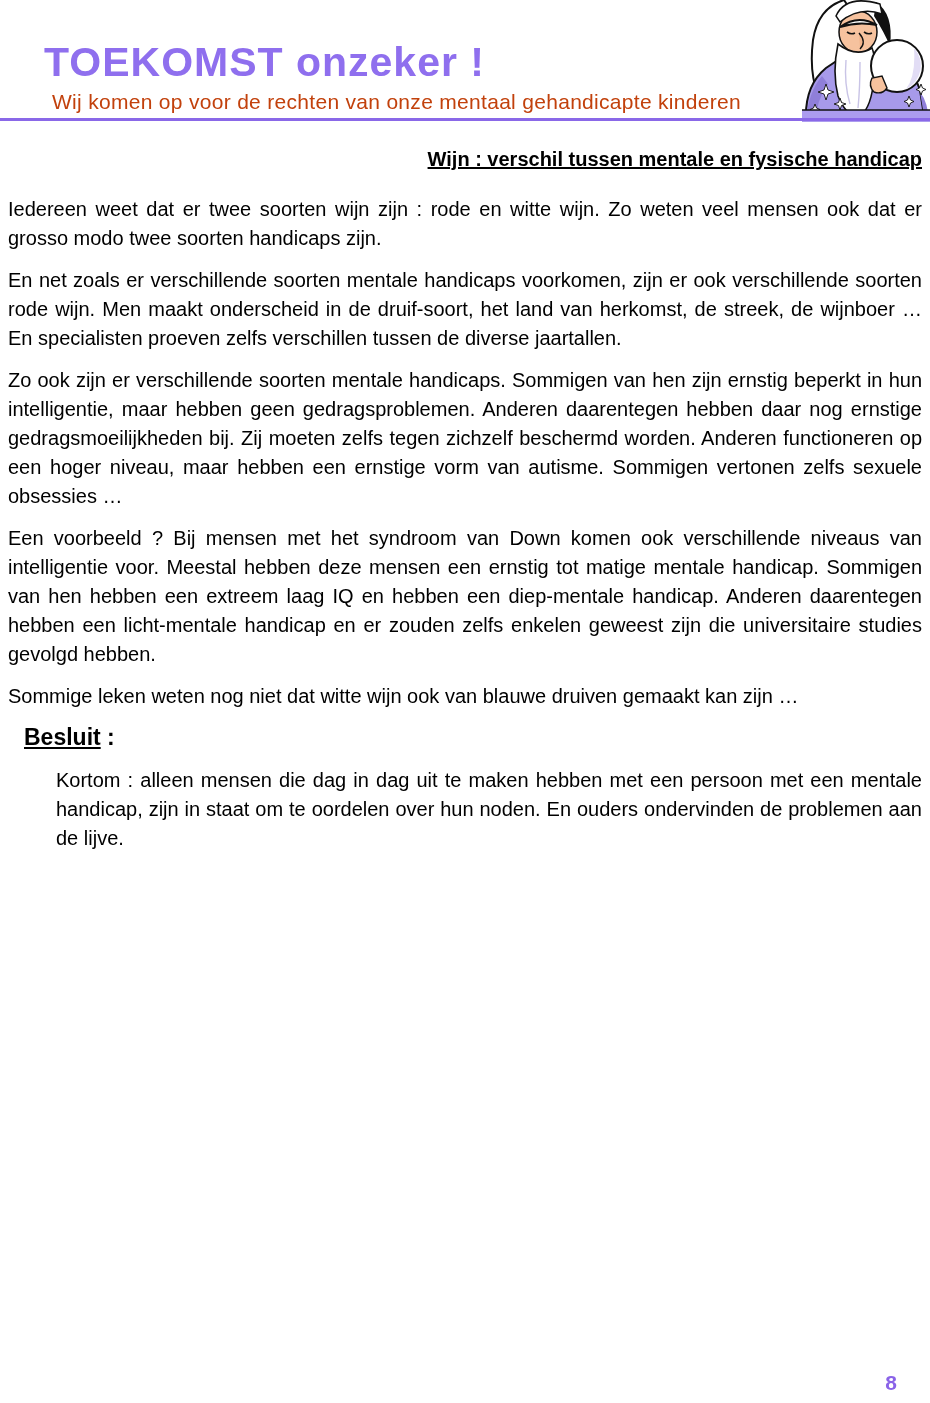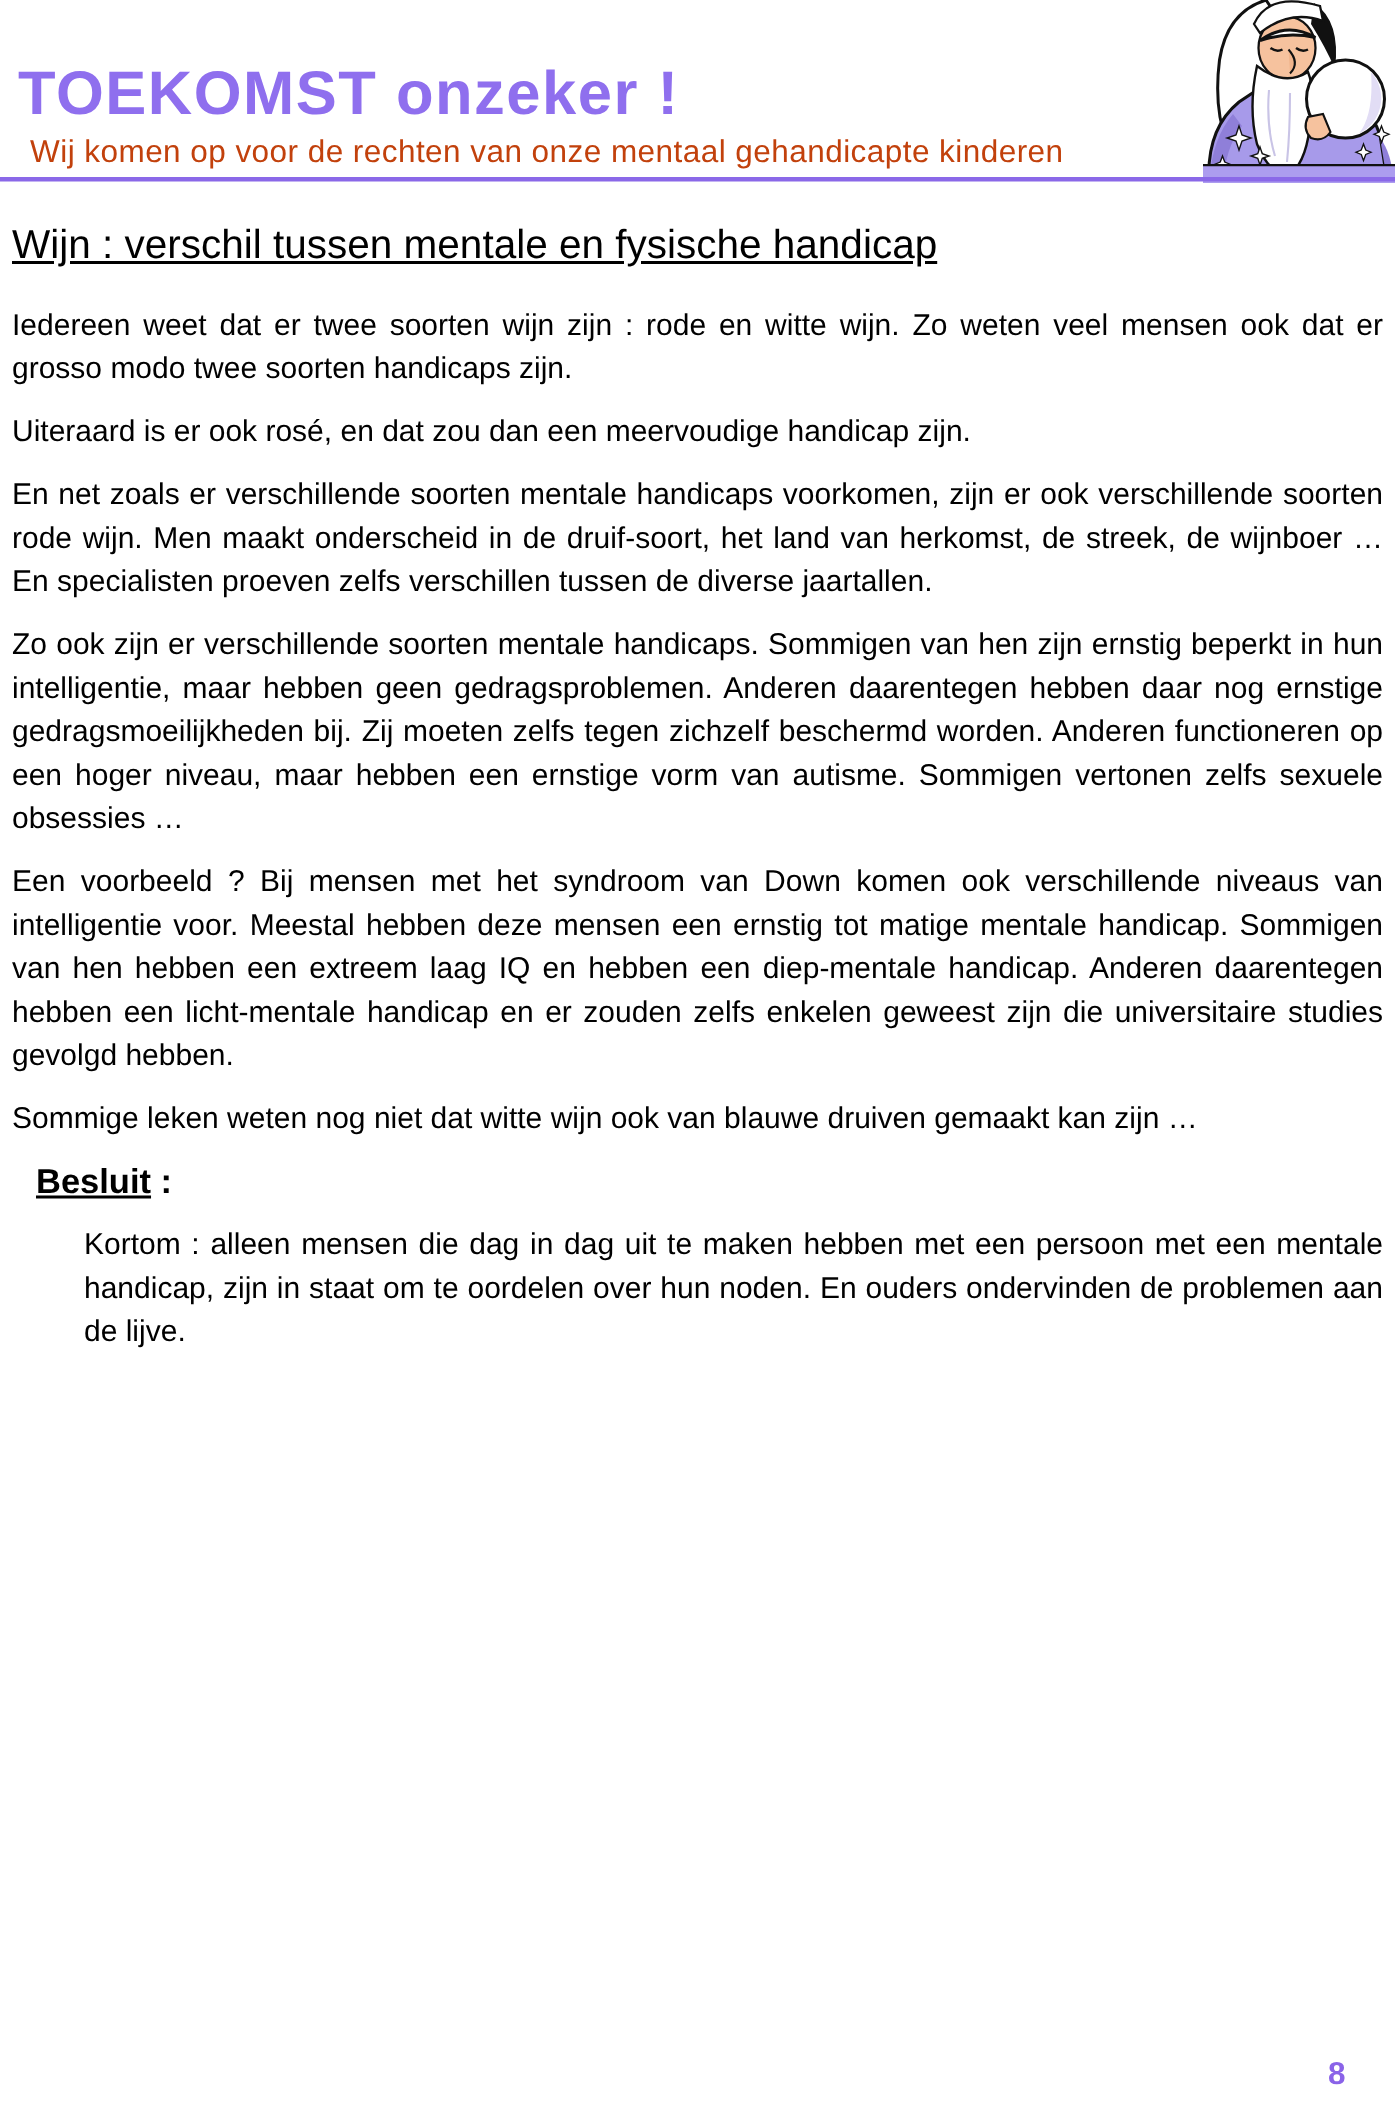--- a/index.html
+++ b/index.html
@@ -7,21 +7,21 @@
     position: relative;
     width: 930px;
     height: 1403px;
     background: #ffffff;
     font-family: "Liberation Sans", sans-serif;
     color: #000000;
     overflow: hidden;
   }
 
   
-  .header { position: relative; height: 121px; }
+  .header { position: relative; height: 121px; padding-left: 32px; }
   .masthead-title {
     margin: 0;
     padding: 42px 0 0 12px;
     font-size: 41px;
     font-weight: bold;
     letter-spacing: 1px;
     color: #8f6fee;
     line-height: 1.0;
   }
   .masthead-subtitle {
@@ -40,23 +40,23 @@
   .wizard {
     position: absolute;
     top: 0; right: 0;
     width: 142px; height: 122px;
   }
 
   
   .article { padding: 27px 8px 0 8px; }
   .article-title {
     margin: 0 0 24px 0;
-    text-align: left;
-    font-size: 27px;
-    font-weight: normal;
+    text-align: right;
+    font-size: 20px;
+    font-weight: bold;
     text-decoration: underline;
     color: #000000;
   }
   .body-par {
     margin: 12px 0 13px 0;
     font-size: 20px;
     line-height: 29px;
     text-align: justify;
   }
   .conclusion-heading {
@@ -129,21 +129,20 @@
       </svg>
     </div>
 
     <div class="header-rule"></div>
   </header>
 
   <main class="article">
     <h2 class="article-title">Wijn : verschil tussen mentale en fysische handicap</h2>
 
     <p class="body-par">Iedereen weet dat er twee soorten wijn zijn : rode en witte wijn. Zo weten veel mensen ook dat er grosso modo twee soorten handicaps zijn.</p>
-    <p class="body-par">Uiteraard is er ook rosé, en dat zou dan een meervoudige handicap zijn.</p>
     <p class="body-par">En net zoals er verschillende soorten mentale handicaps voorkomen, zijn er ook verschillende soorten rode wijn. Men maakt onderscheid in de druif-soort, het land van herkomst, de streek, de wijnboer … En specialisten proeven zelfs verschillen tussen de diverse jaartallen.</p>
     <p class="body-par">Zo ook zijn er verschillende soorten mentale handicaps. Sommigen van hen zijn ernstig beperkt in hun intelligentie, maar hebben geen gedragsproblemen. Anderen daarentegen hebben daar nog ernstige gedragsmoeilijkheden bij. Zij moeten zelfs tegen zichzelf beschermd worden. Anderen functioneren op een hoger niveau, maar hebben een ernstige vorm van autisme. Sommigen vertonen zelfs sexuele obsessies …</p>
     <p class="body-par">Een voorbeeld ? Bij mensen met het syndroom van Down komen ook verschillende niveaus van intelligentie voor. Meestal hebben deze mensen een ernstig tot matige mentale handicap. Sommigen van hen hebben een extreem laag IQ en hebben een diep-mentale handicap. Anderen daarentegen hebben een licht-mentale handicap en er zouden zelfs enkelen geweest zijn die universitaire studies gevolgd hebben.</p>
     <p class="body-par">Sommige leken weten nog niet dat witte wijn ook van blauwe druiven gemaakt kan zijn …</p>
 
     <h3 class="conclusion-heading"><span class="u">Besluit</span><span> :</span></h3>
 
     <p class="body-par indented">Kortom : alleen mensen die dag in dag uit te maken hebben met een persoon met een mentale handicap, zijn in staat om te oordelen over hun noden. En ouders ondervinden de problemen aan de lijve.</p>
   </main>
 

